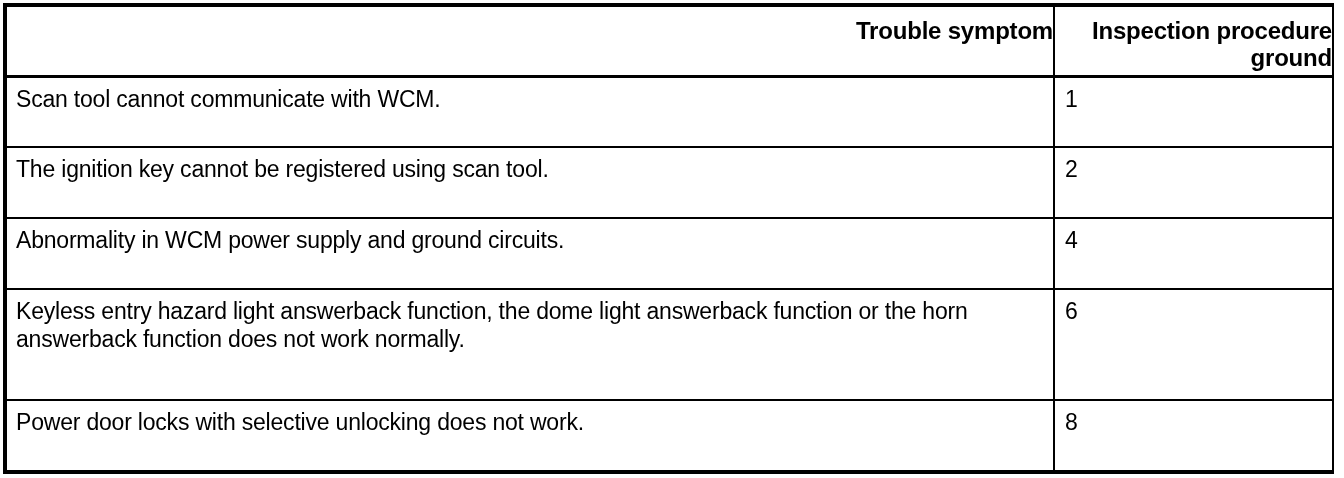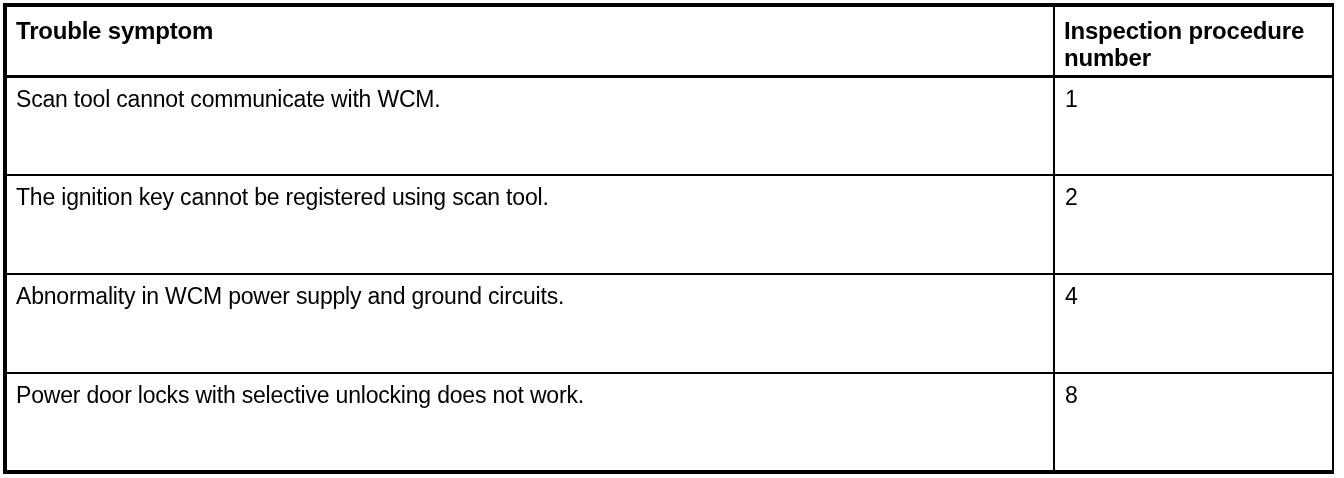--- a/index.html
+++ b/index.html
@@ -44,21 +44,21 @@
     height: 100%;
     border-collapse: collapse;
     table-layout: fixed;
     background: #ffffff;
   }
 
   table.symptom-table col.col-symptom { width: 1047px; }
   table.symptom-table col.col-number  { width: auto; }
 
   thead th {
-    text-align: left;
+    text-align: right;
     vertical-align: top;
     font-weight: bold;
     font-size: 24px;
     line-height: 27px;
     padding: 10px 0 0 9px;
     border-bottom: 3px solid #000;
     letter-spacing: -0.2px;
   }
   thead th.th-symptom {
     border-right: 2px solid #000;
@@ -100,37 +100,41 @@
   <div class="table-wrap">
     <table class="symptom-table">
       <colgroup>
         <col class="col-symptom">
         <col class="col-number">
       </colgroup>
 
       <thead>
         <tr class="header-row">
           <th class="th-symptom">Trouble symptom</th>
-          <th class="th-number"><span>Inspection procedure</span><br><span>number</span></th>
+          <th class="th-number"><span>Inspection procedure</span><br><span>ground</span></th>
         </tr>
       </thead>
 
       <tbody>
         <tr class="h-single">
           <td class="td-symptom">Scan tool cannot communicate with WCM.</td>
           <td class="td-number">1</td>
         </tr>
         <tr class="h-single">
           <td class="td-symptom">The ignition key cannot be registered using scan tool.</td>
           <td class="td-number">2</td>
         </tr>
         <tr class="h-single">
           <td class="td-symptom">Abnormality in WCM power supply and ground circuits.</td>
           <td class="td-number">4</td>
         </tr>
+        <tr class="h-double">
+          <td class="td-symptom">Keyless entry hazard light answerback function, the dome light answerback function or the horn answerback function does not work normally.</td>
+          <td class="td-number">6</td>
+        </tr>
         <tr class="h-last">
           <td class="td-symptom">Power door locks with selective unlocking does not work.</td>
           <td class="td-number">8</td>
         </tr>
       </tbody>
     </table>
   </div>
 
 </div>
 

